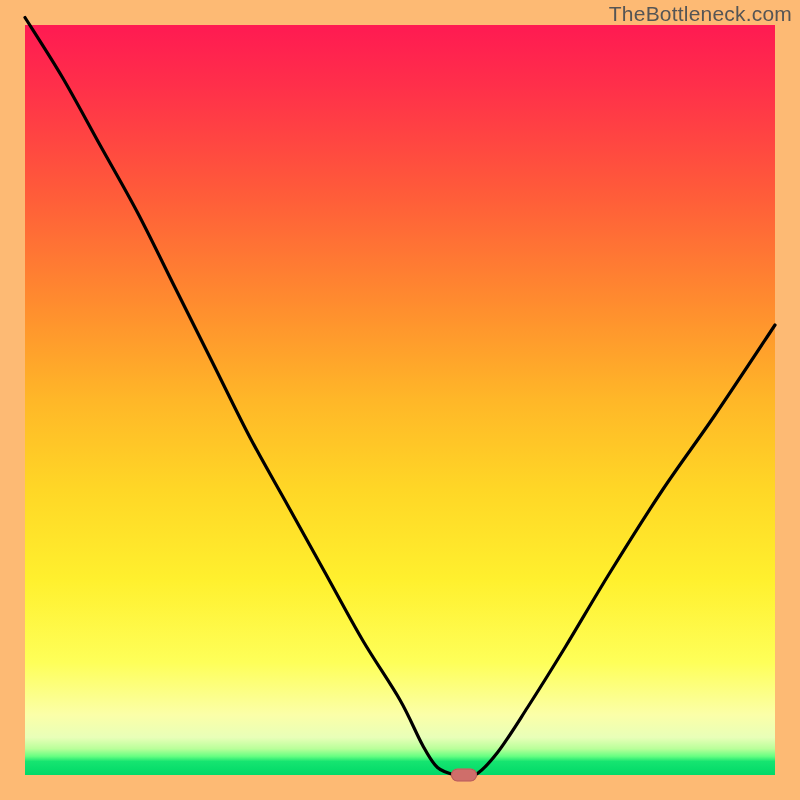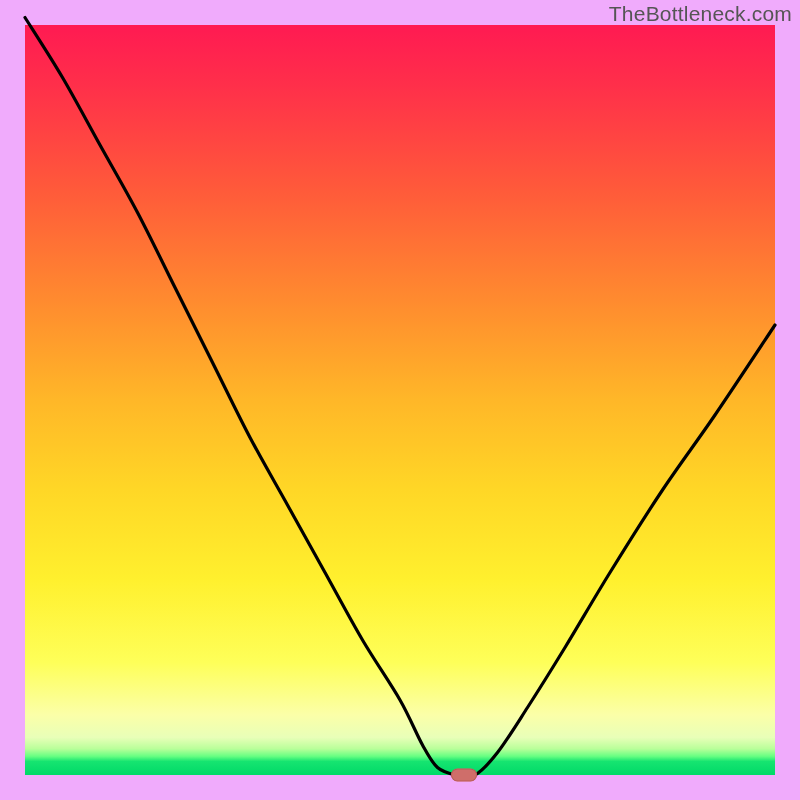--- a/index.html
+++ b/index.html
@@ -8,21 +8,21 @@
     width: 800px;
     height: 800px;
     background: #000;
     overflow: hidden;
     font-family: Arial, Helvetica, sans-serif;
   }
   .frame {
     position: relative;
     width: 800px;
     height: 800px;
-    background: #f0abfc;
+    background: #fdba74;
   }
   .watermark {
     position: absolute;
     top: 2px;
     right: 8px;
     color: #555;
     font-size: 21px;
     font-weight: 500;
     letter-spacing: 0.2px;
     z-index: 10;

